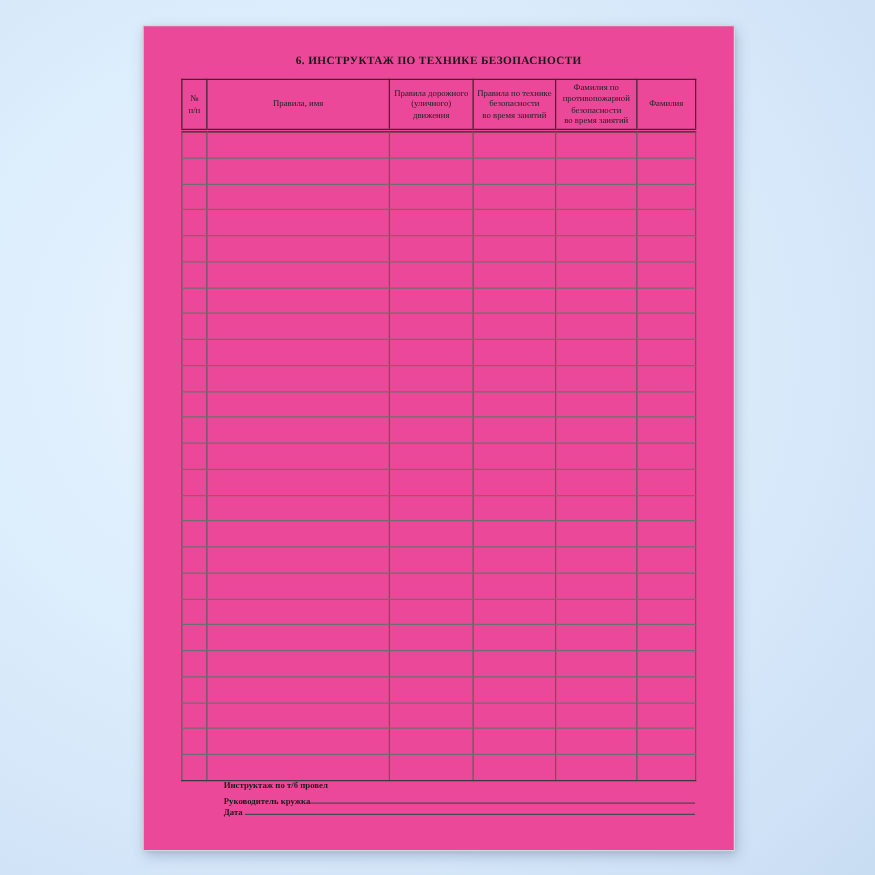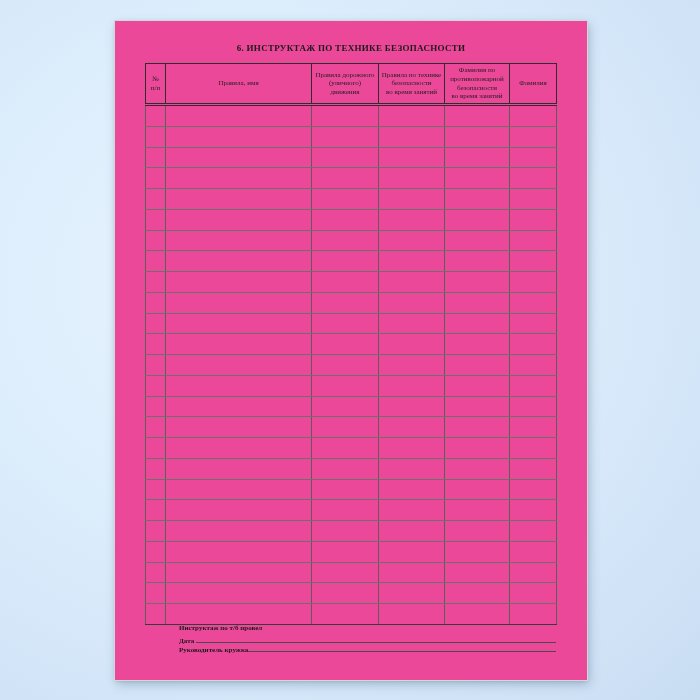--- a/index.html
+++ b/index.html
@@ -319,21 +319,21 @@
           <td></td>
         </tr>
       </tbody>
   </table>
 
   <div class="footer">
     <div class="f-line">
       <span>Инструктаж по т/б провел</span>
     </div>
     <div class="f-line">
-      <span>Дата </span>
+      <span>Руководитель кружка</span>
       <span class="rule"></span>
     </div>
     <div class="f-line">
-      <span>Руководитель кружка</span>
+      <span>Дата </span>
       <span class="rule"></span>
     </div>
   </div>
 </div>
 
 </body></html>

